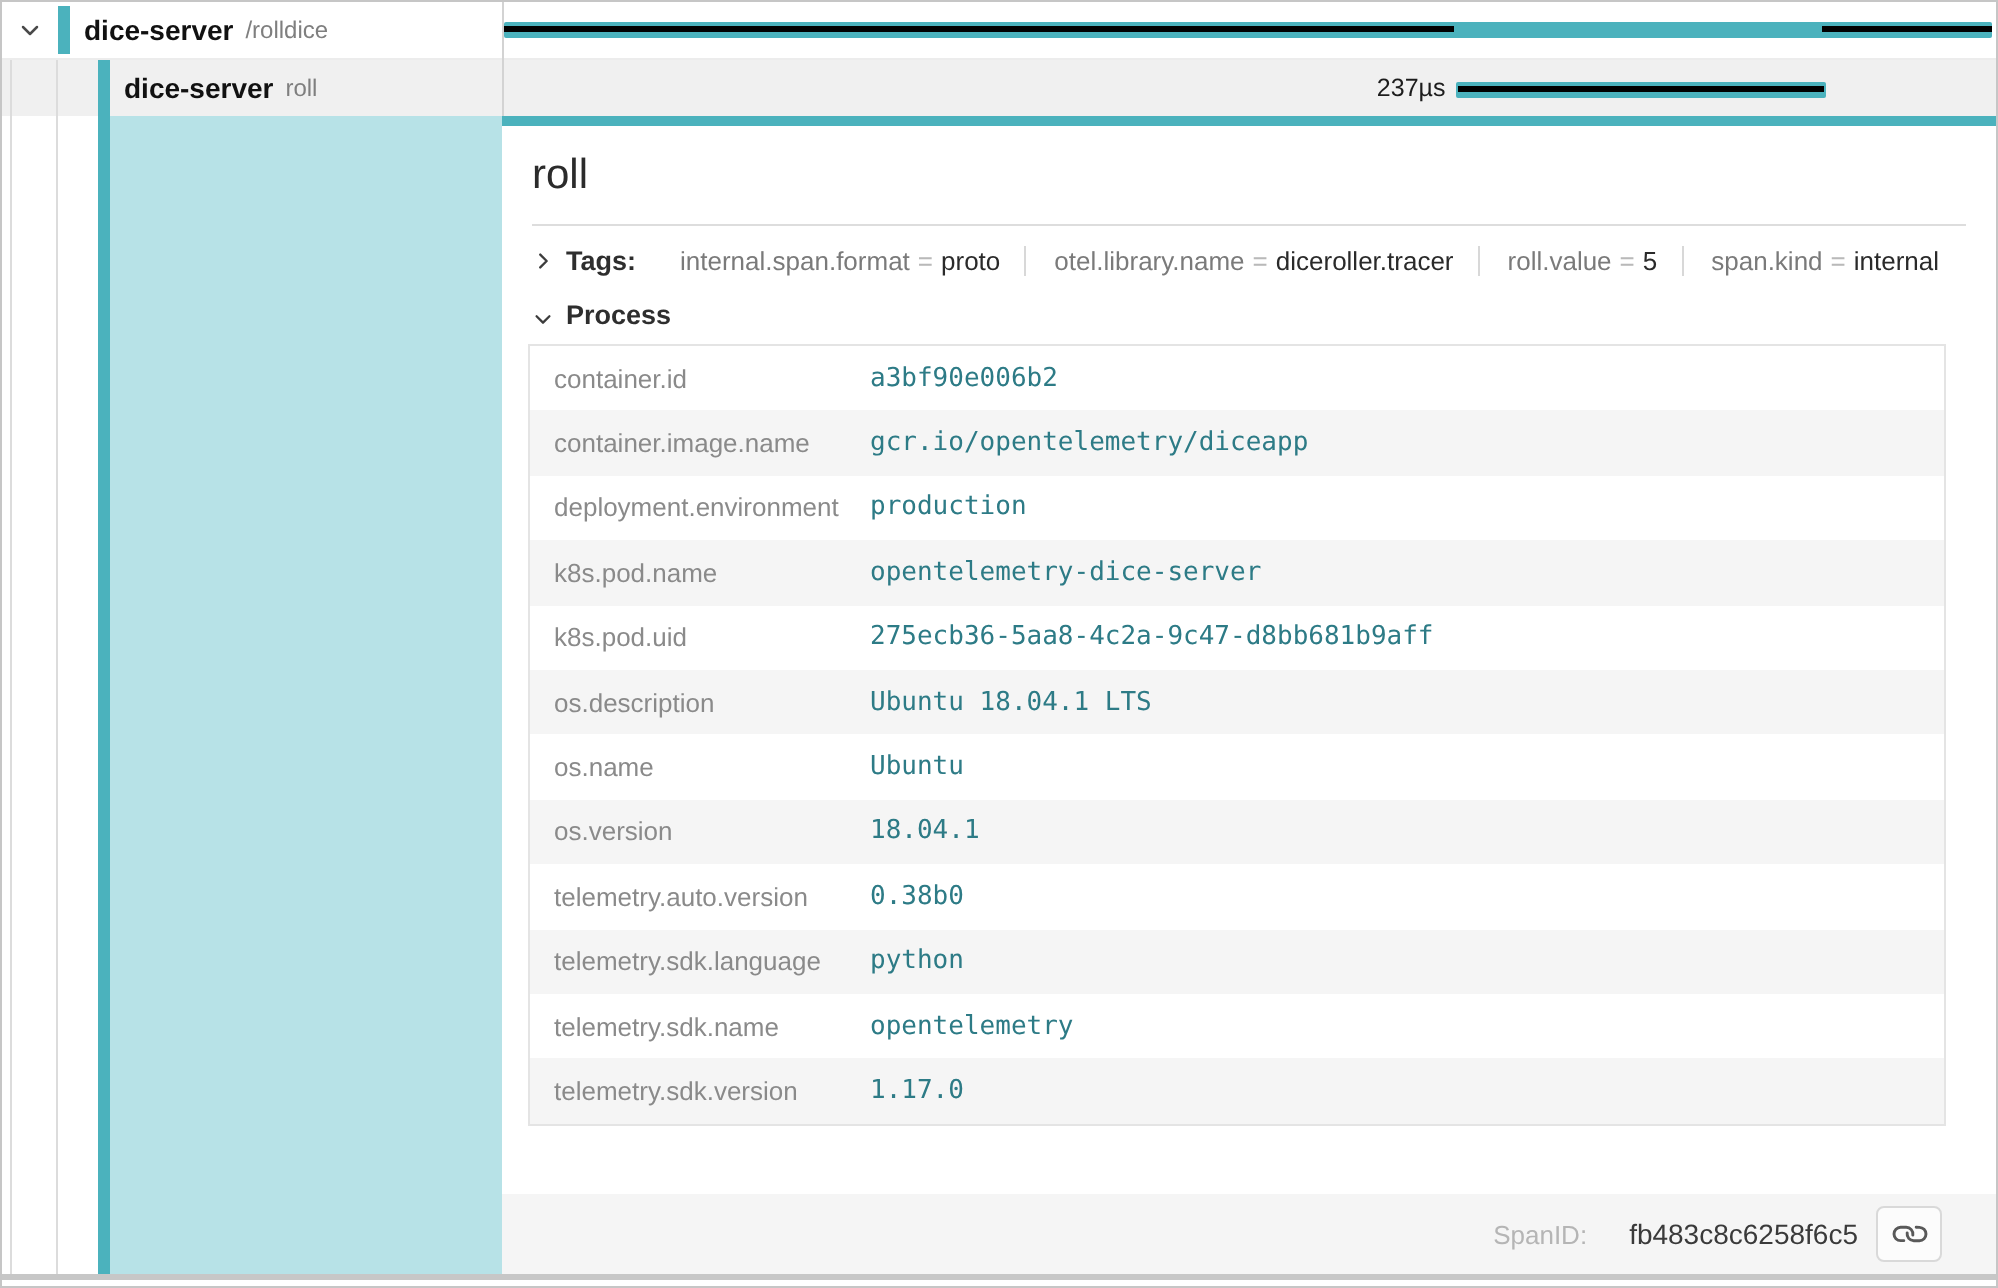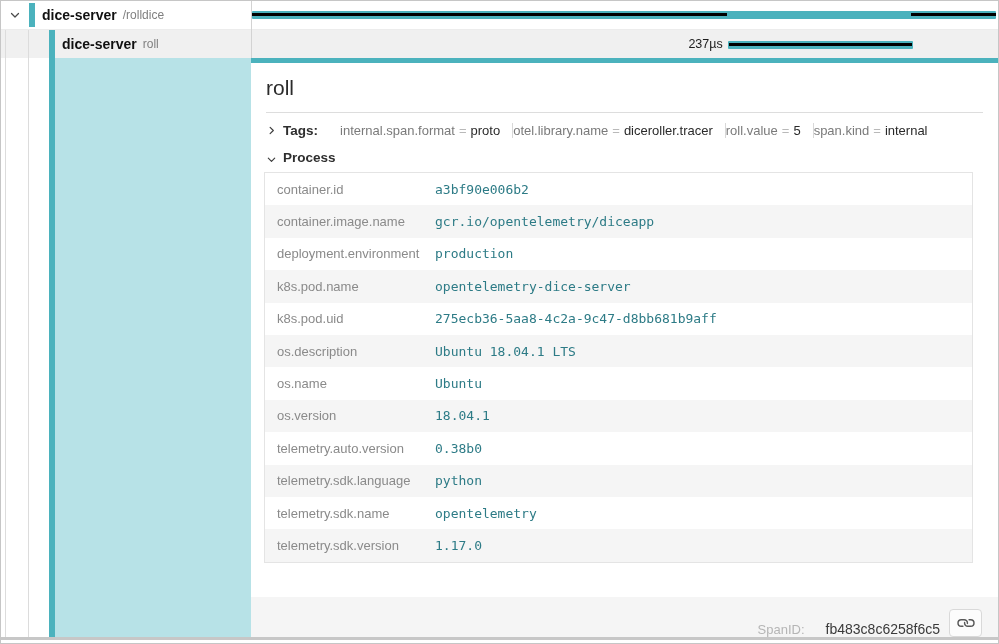--- a/index.html
+++ b/index.html
@@ -50,35 +50,35 @@
   .ov-item + .ov-item { border-left:1px solid #d0d0d0; padding-left:11px; margin-left:11px; }
   .ov-label { color:#9b9b9b; }
   .ov-value { color:#2b2b2b; font-weight:bold; margin-left:4px; }
 
   .divider { border-top:1px solid #ddd; margin:12px 15px 0 15px; }
 
   .tags-row { display:flex; align-items:center; margin:10px 15px 0 15px; cursor:pointer; }
   .section-chev { width:11px; height:11px; display:flex; align-items:center; margin-right:6px; }
   .section-label { font-size:13.5px; font-weight:bold; color:#2e2e2e; }
   .tag-list { display:flex; align-items:center; margin-left:22px; font-size:13px; white-space:nowrap; }
-  .tag-item + .tag-item { border-left:1px solid #d8d8d8; padding-left:0; margin-left:12px; }
+  .tag-item + .tag-item { border-left:1px solid #d8d8d8; padding-left:14px; margin-left:12px; }
   .tag-key { color:#7a7a7a; }
   .tag-eq { color:#b9b9b9; margin:0 4px; }
   .tag-val { color:#2a2a2a; }
 
   .process-row { display:flex; align-items:flex-end; margin:12px 15px 0 15px; cursor:pointer; }
 
   .kv-table { margin:7px 25px 0 13px; border:1px solid #e4e4e4; }
   .kv-row { display:flex; align-items:center; height:32.4px; background:#fff; }
   .kv-row:nth-child(even) { background:#f5f5f5; }
   .kv-key { width:170px; padding-left:12px; font-size:13px; color:#8a8a8a; }
   .kv-val { font-family:"DejaVu Sans Mono", monospace; font-size:13px; color:#2d7b86; }
 
   .detail-footer { position:absolute; left:0; right:0; bottom:0; height:40px; background:#f5f5f5;
-                   display:flex; align-items:flex-end; justify-content:flex-end; padding-right:16px; }
+                   display:flex; align-items:center; justify-content:flex-end; padding-right:27px; }
   .spanid-label { font-size:13px; color:#b5b5b5; }
   .spanid-value { font-size:14px; color:#3a3a3a; font-weight:400; margin-left:21px; }
   .link-btn { width:33px; height:28px; margin-left:9px; background:#fcfcfc; border:1px solid #d9d9d9;
               border-radius:4px; display:flex; align-items:center; justify-content:center; cursor:pointer; }
   .link-btn svg { transform:rotate(45deg); }
 
   
   .bottom-strip { position:absolute; left:0; right:0; bottom:0; height:6px; background:#fff; }
   .bottom-strip .bar { position:absolute; left:0; right:0; top:0; height:3px; background:#c7c7c7; }
 </style>

